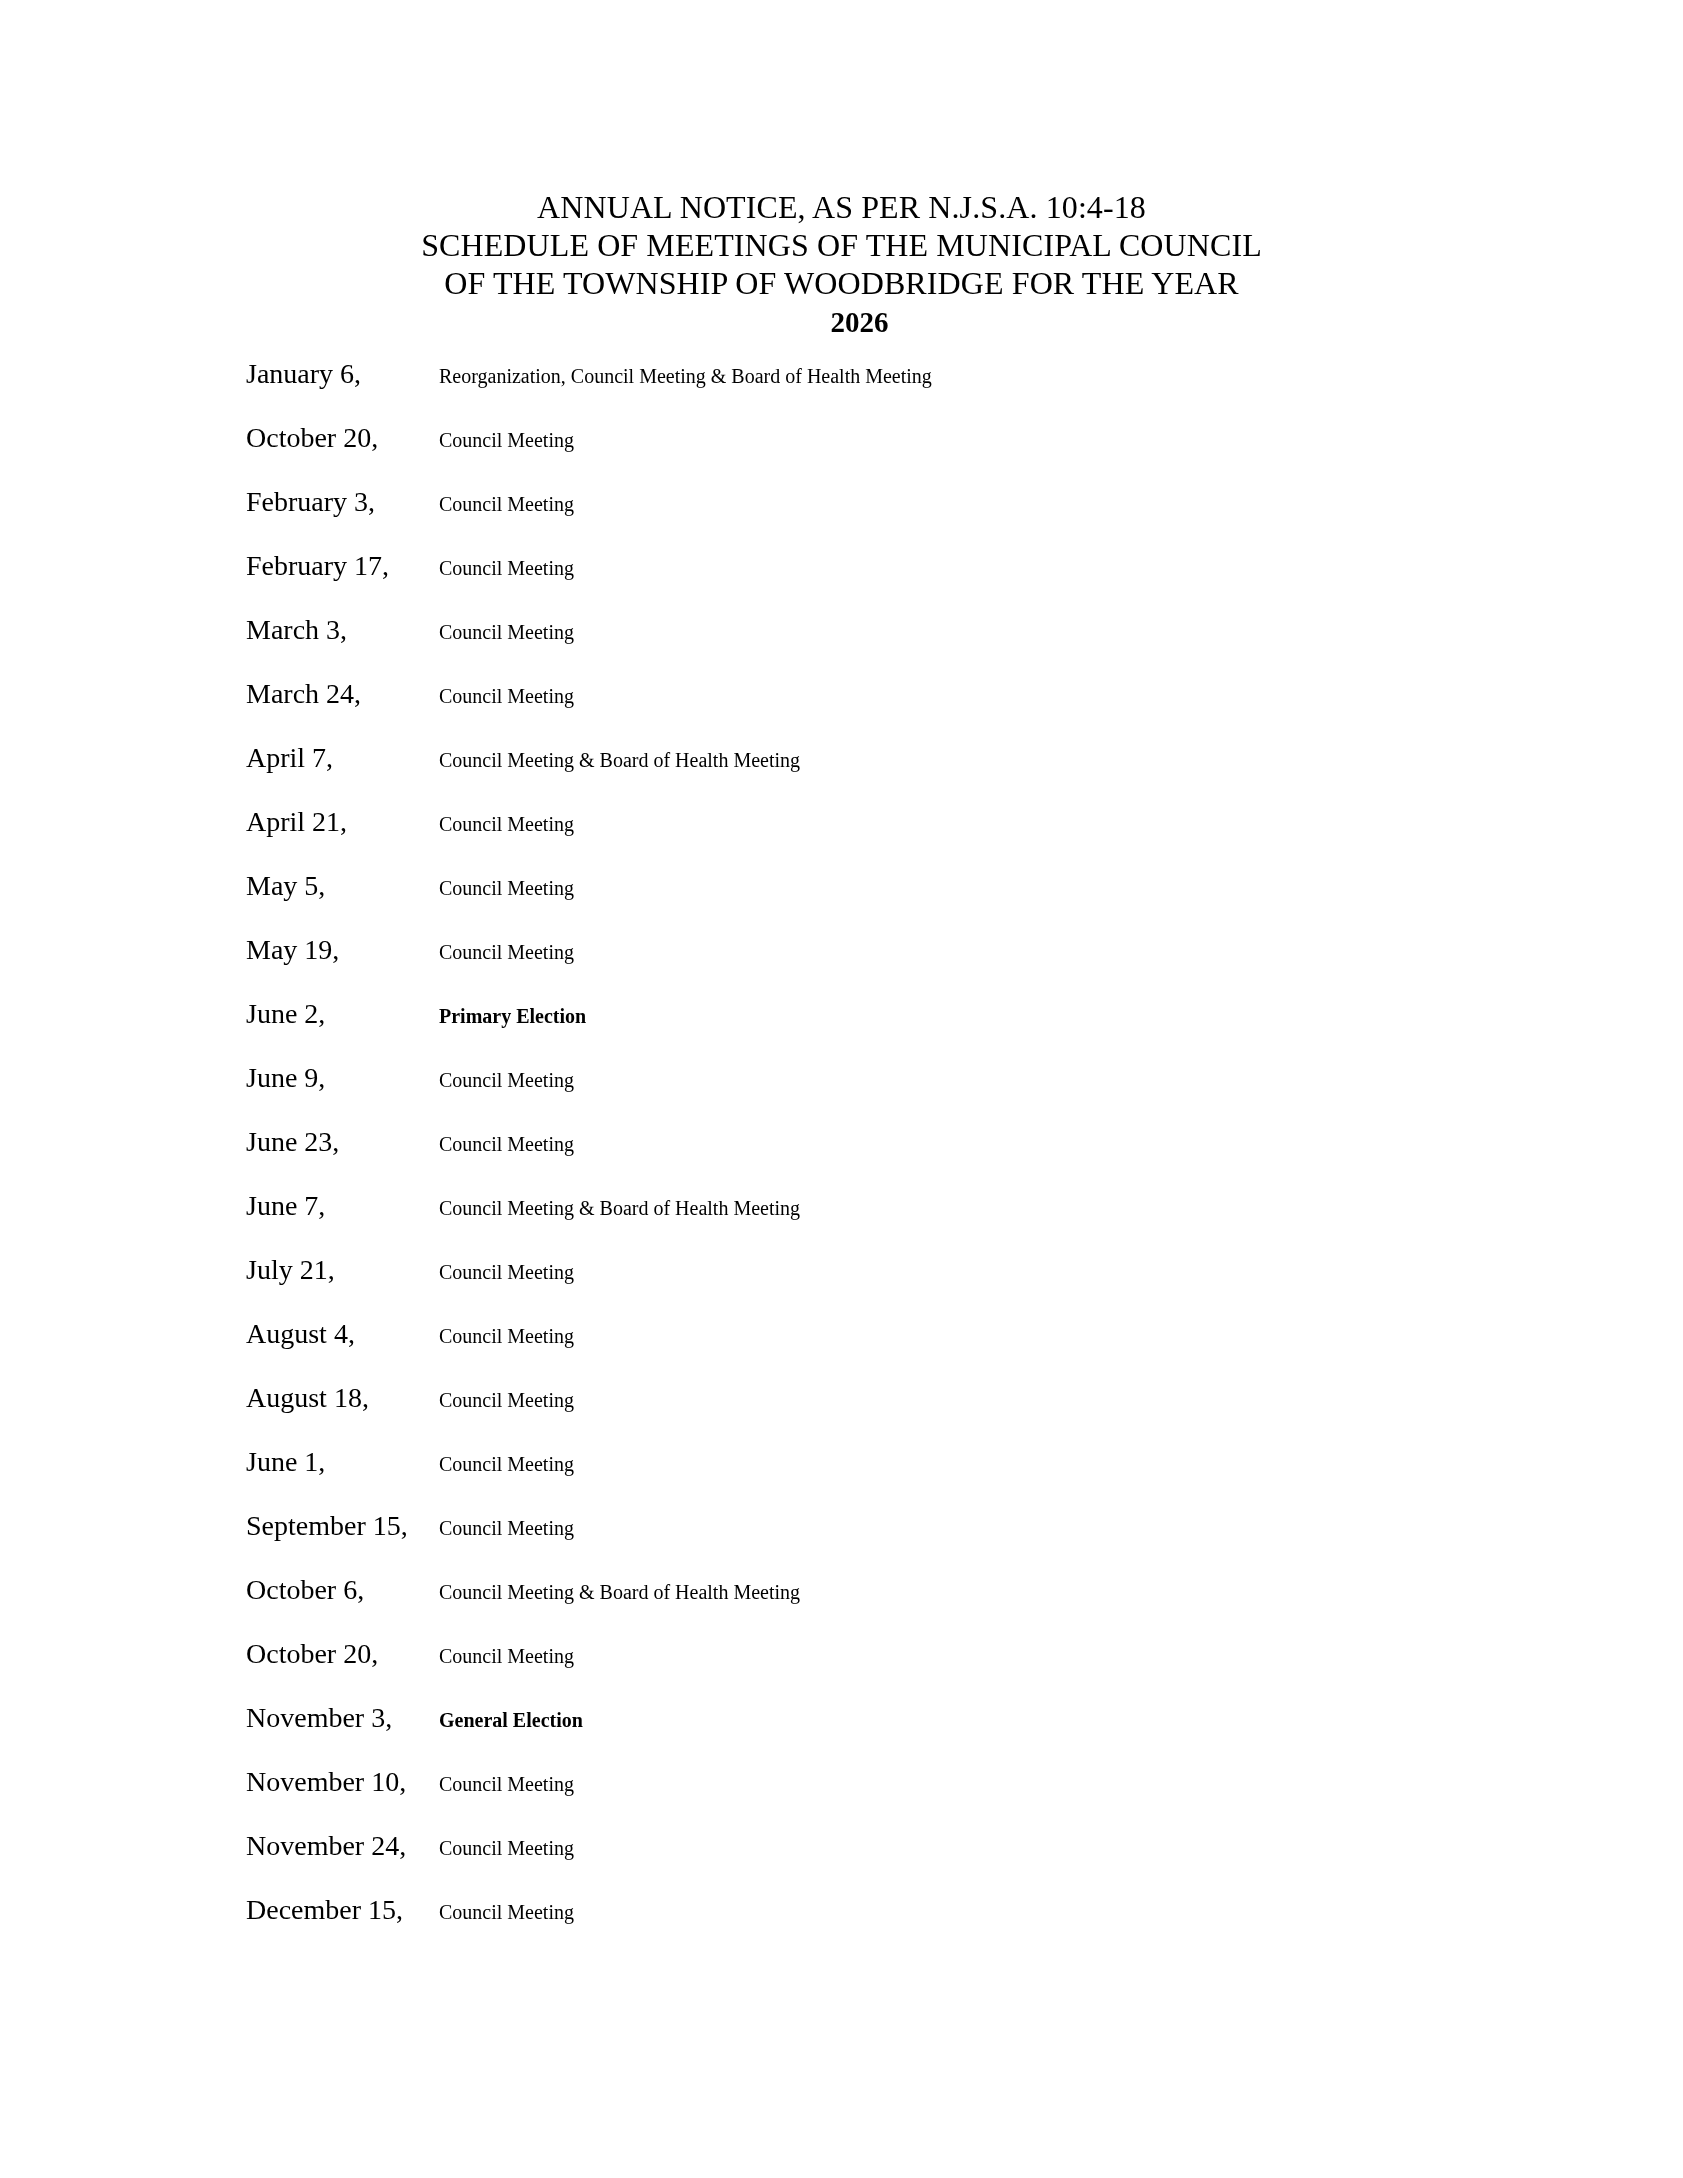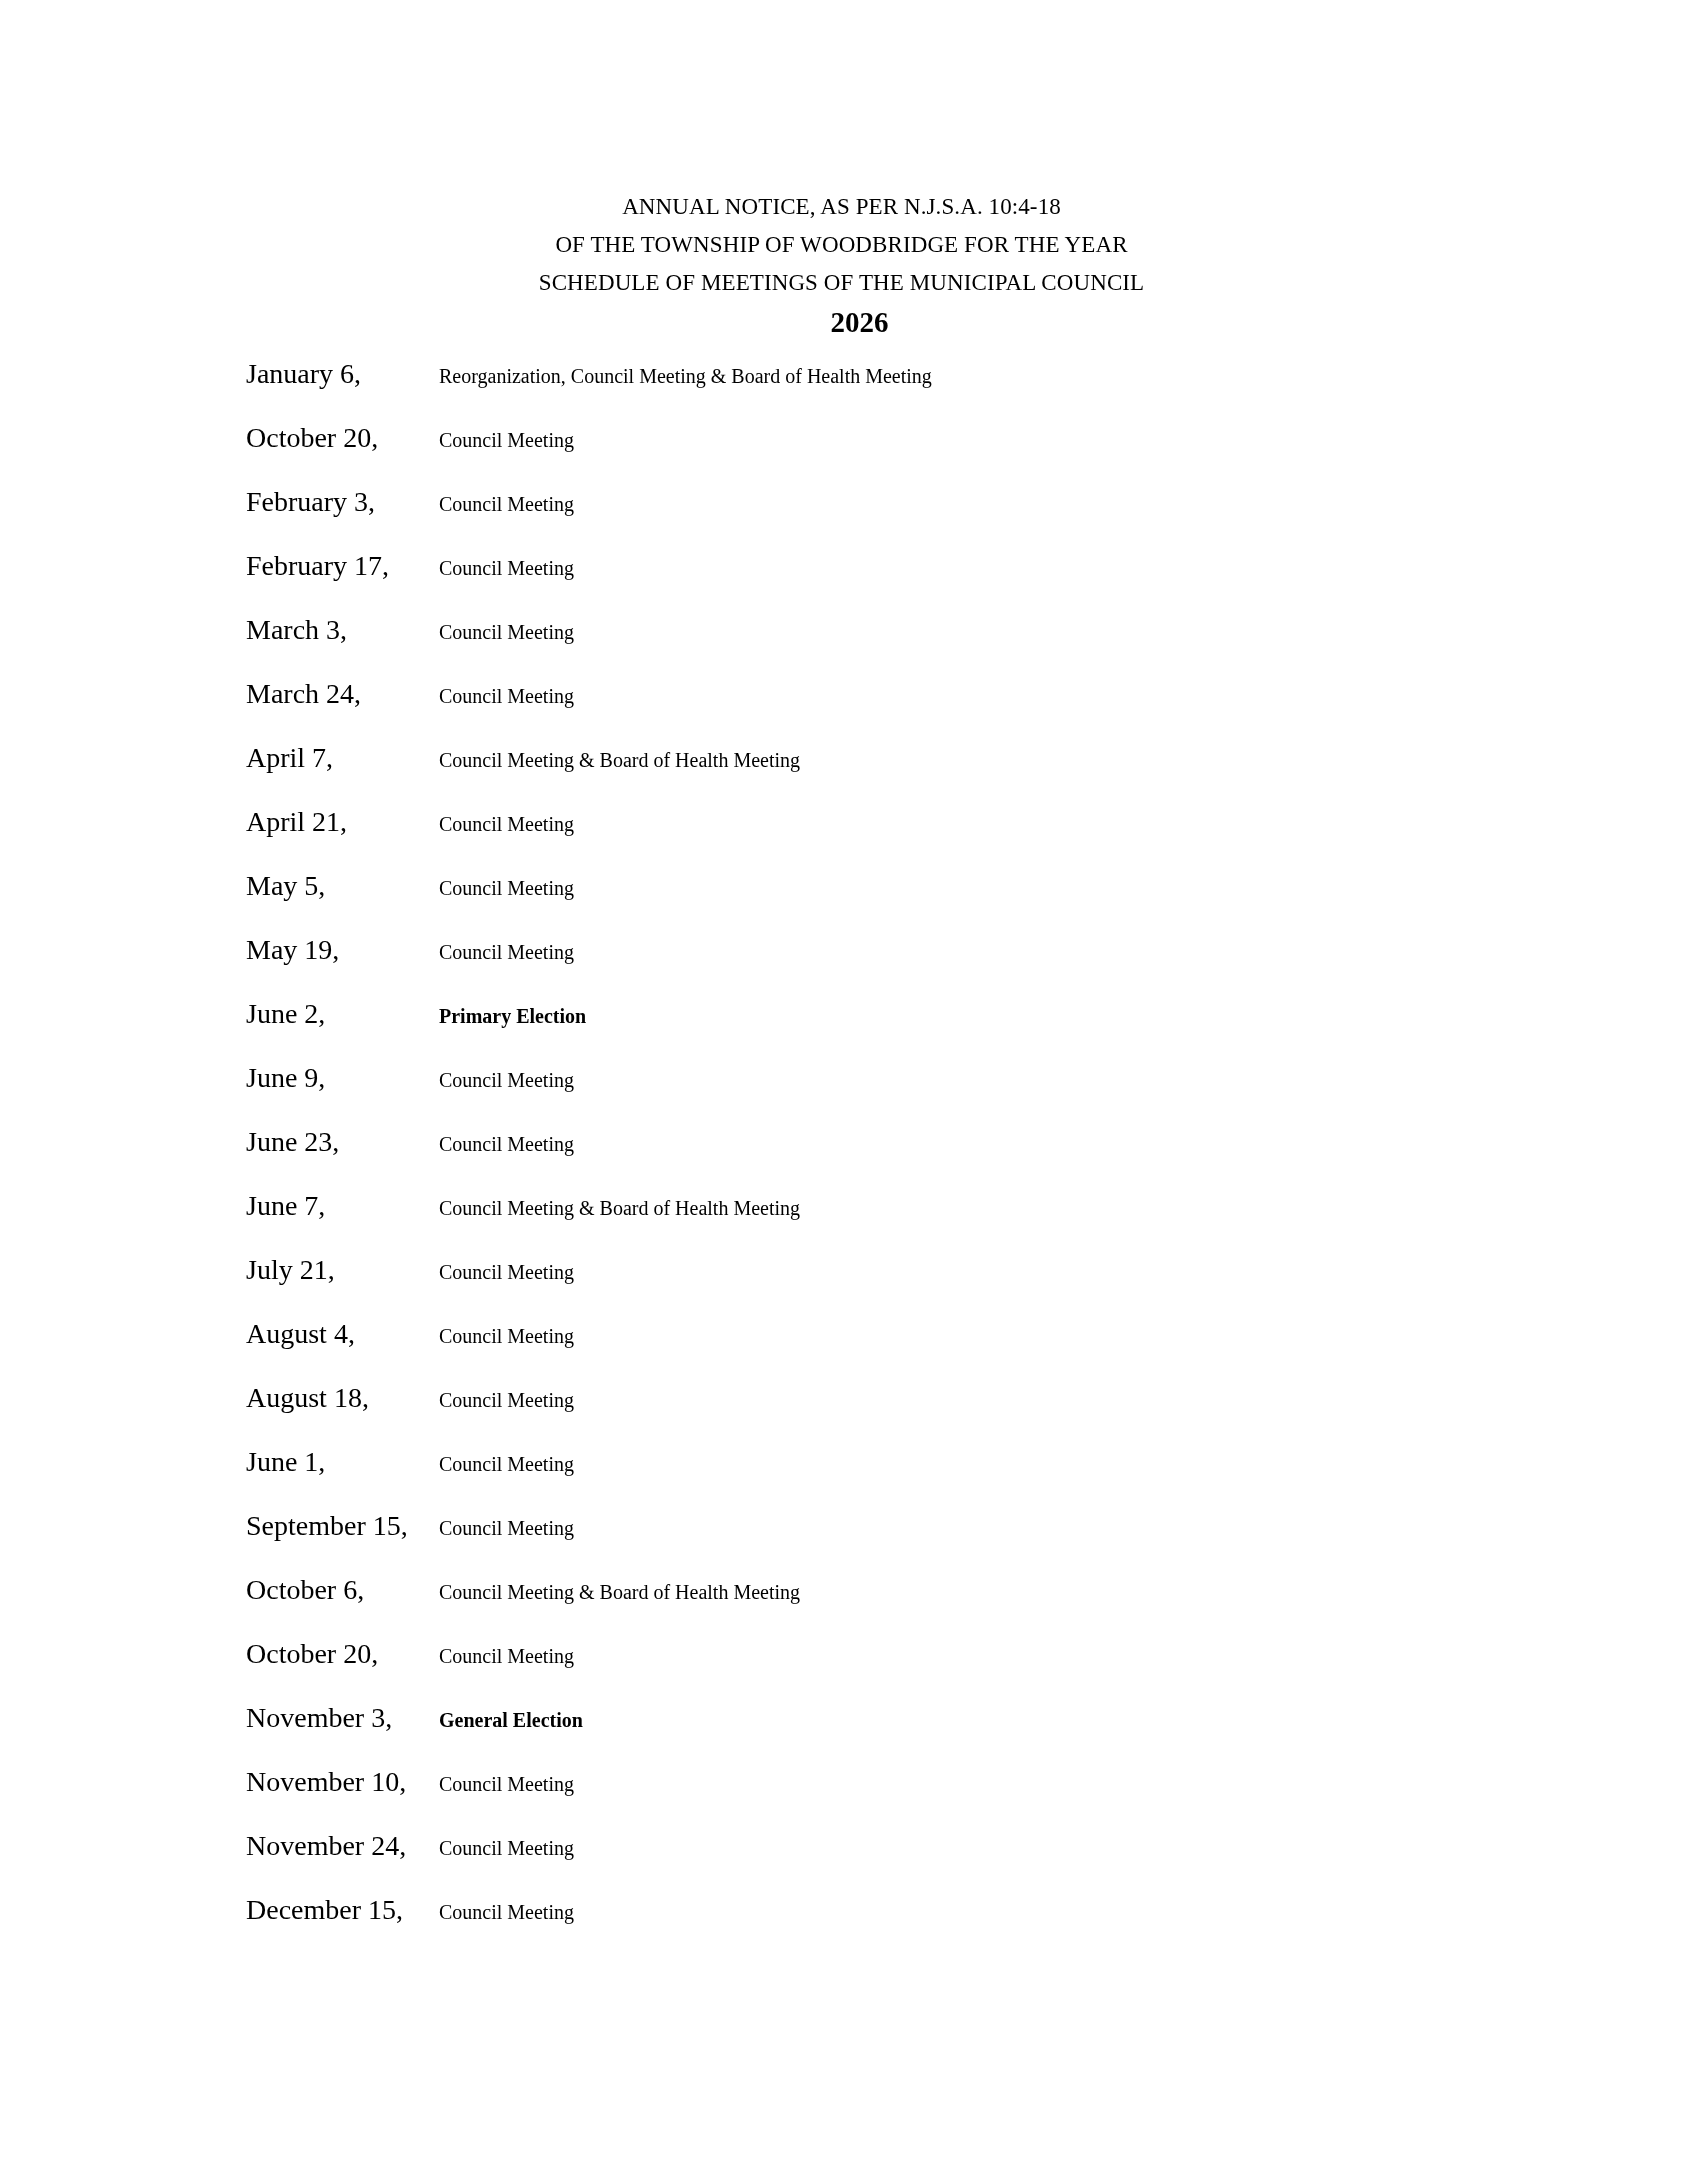--- a/index.html
+++ b/index.html
@@ -26,21 +26,21 @@
   
   .notice-header {
     position: absolute;
     top: 188px;
     left: 0;
     width: 1683px;
     text-align: center;
   }
   .notice-header .hline {
     display: block;
-    font-size: 23px;
+    font-size: 32px;
     line-height: 38px;
     letter-spacing: 0.1px;
     white-space: nowrap;
   }
   .notice-header .hyear {
     display: block;
     font-size: 29px;
     line-height: 40px;
     font-weight: bold;
     margin-left: 36px;
@@ -75,22 +75,22 @@
     font-weight: bold;
   }
 </style>
 </head>
 <body>
 
 <div class="page">
 
   <div class="notice-header">
     <span class="hline">ANNUAL NOTICE, AS PER N.J.S.A. 10:4-18</span>
+    <span class="hline">SCHEDULE OF MEETINGS OF THE MUNICIPAL COUNCIL</span>
     <span class="hline">OF THE TOWNSHIP OF WOODBRIDGE FOR THE YEAR</span>
-    <span class="hline">SCHEDULE OF MEETINGS OF THE MUNICIPAL COUNCIL</span>
     <span class="hyear">2026</span>
   </div>
 
   <div class="schedule">
 
     <div class="row">
       <span class="date">January 6,</span><span class="desc">Reorganization, Council Meeting &amp; Board of Health Meeting</span>
     </div>
     <div class="row">
       <span class="date">October 20,</span><span class="desc">Council Meeting</span>

